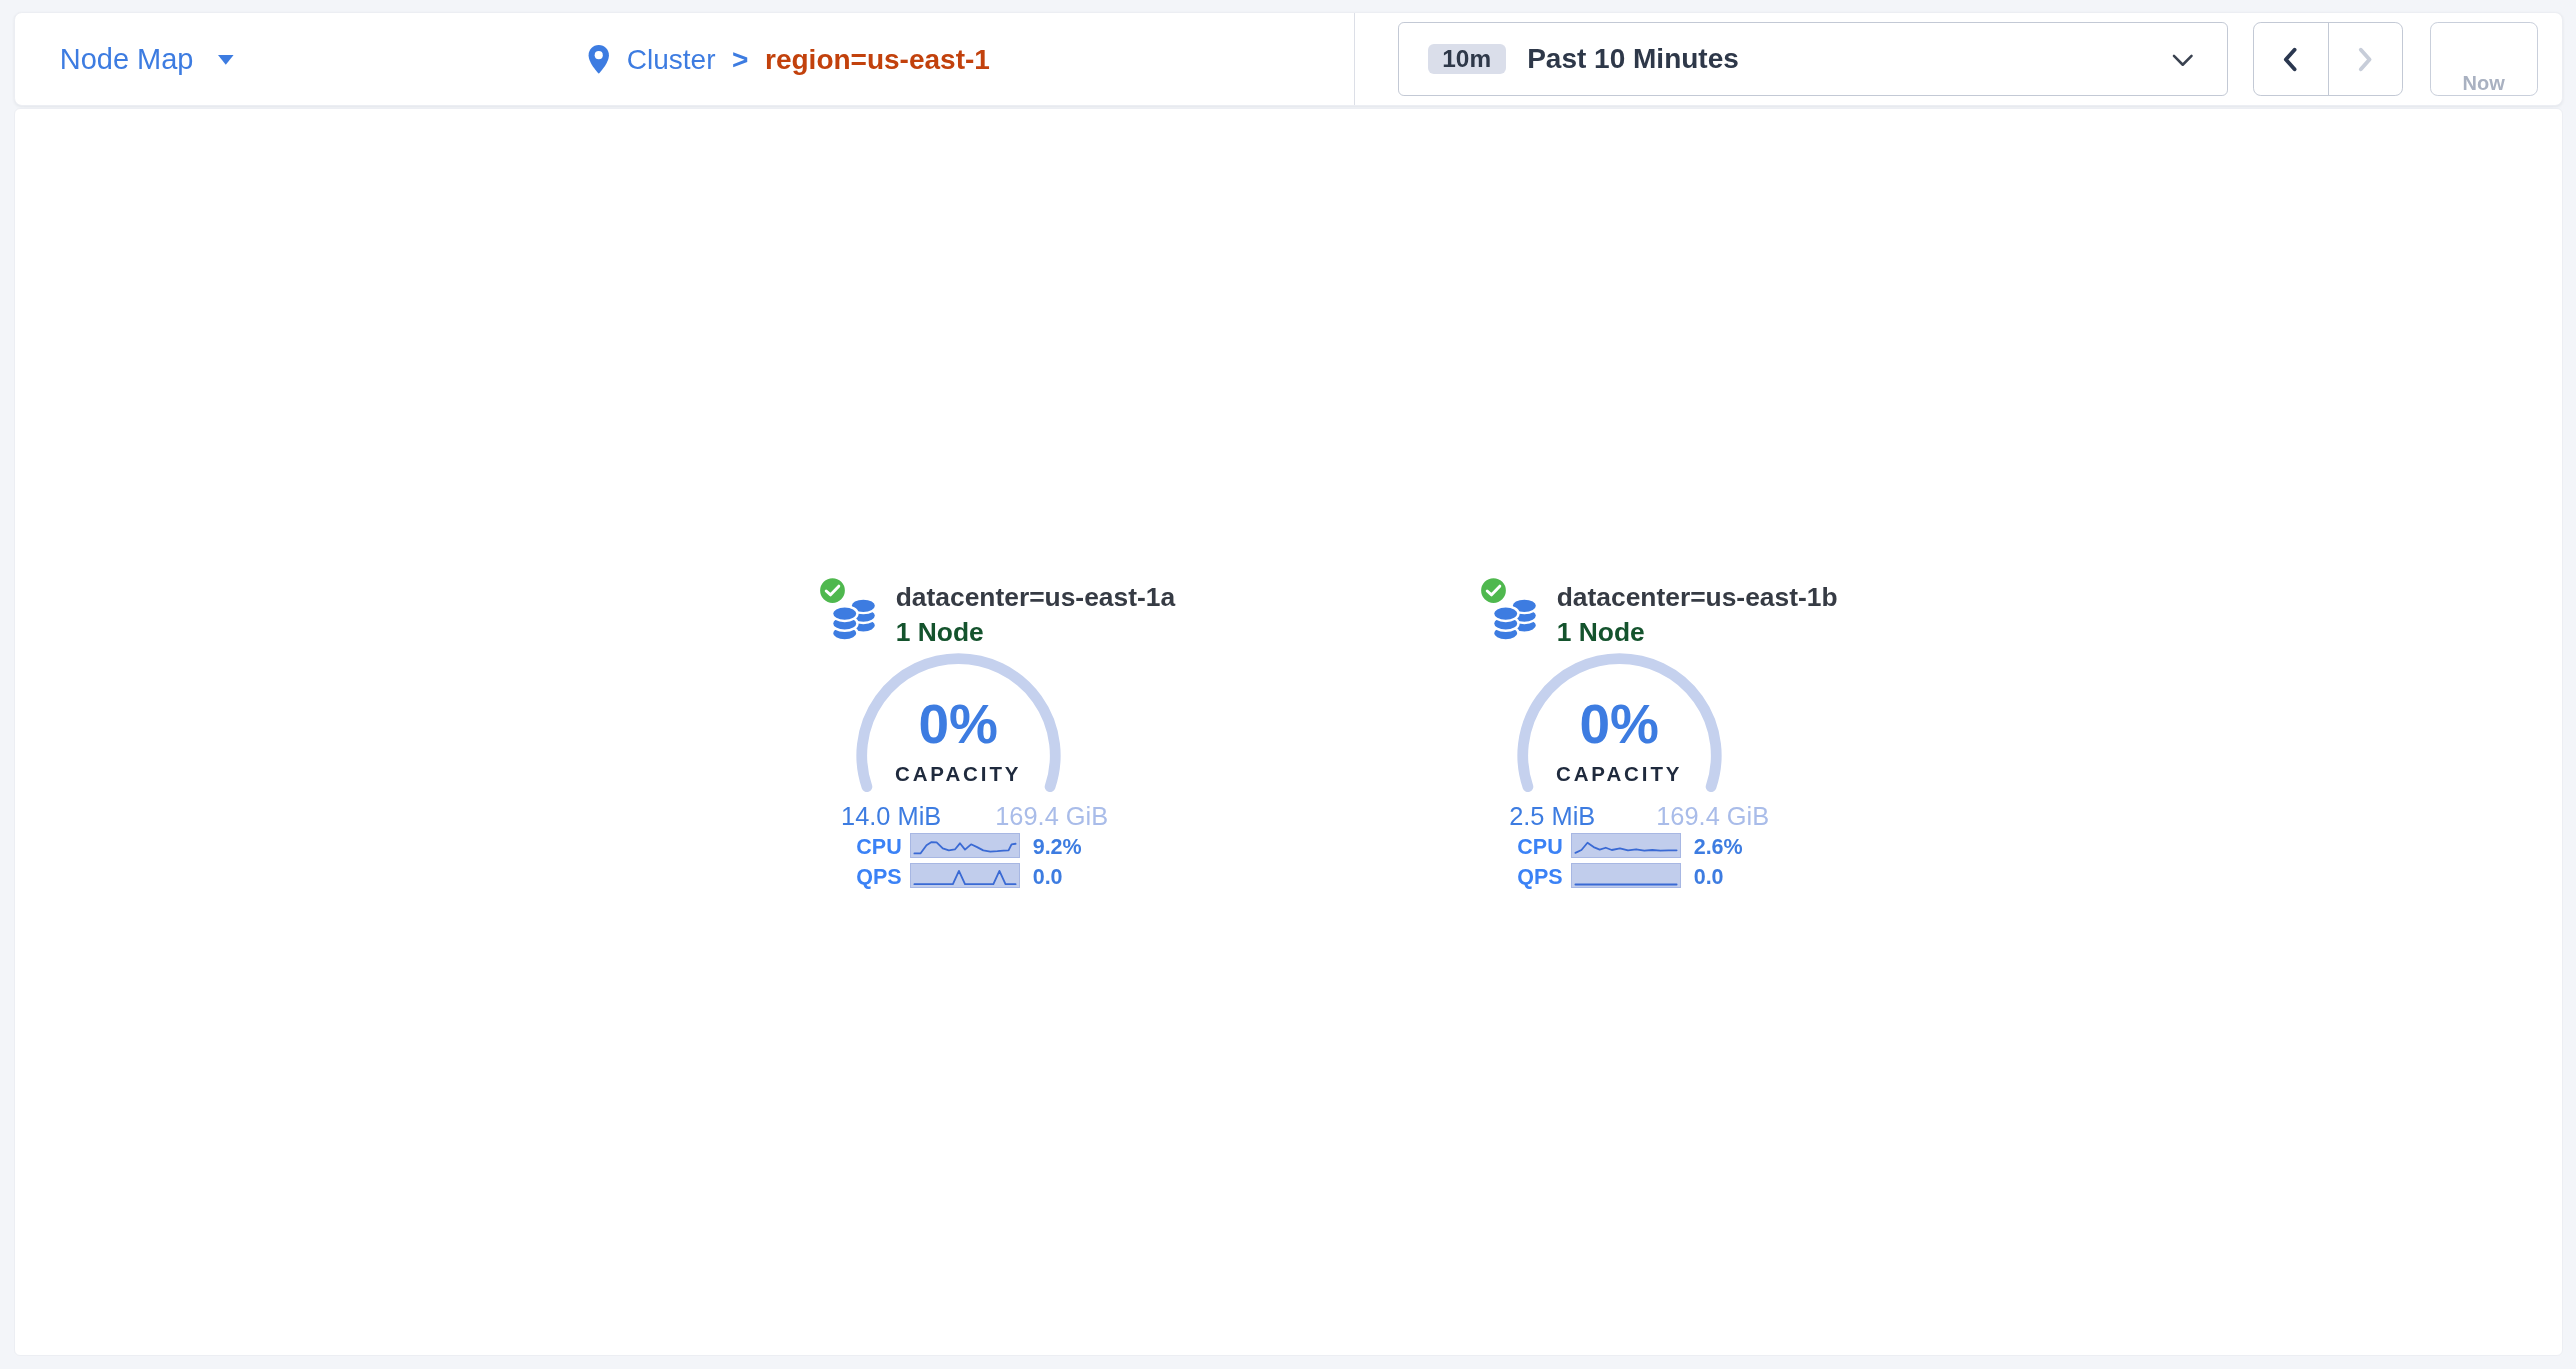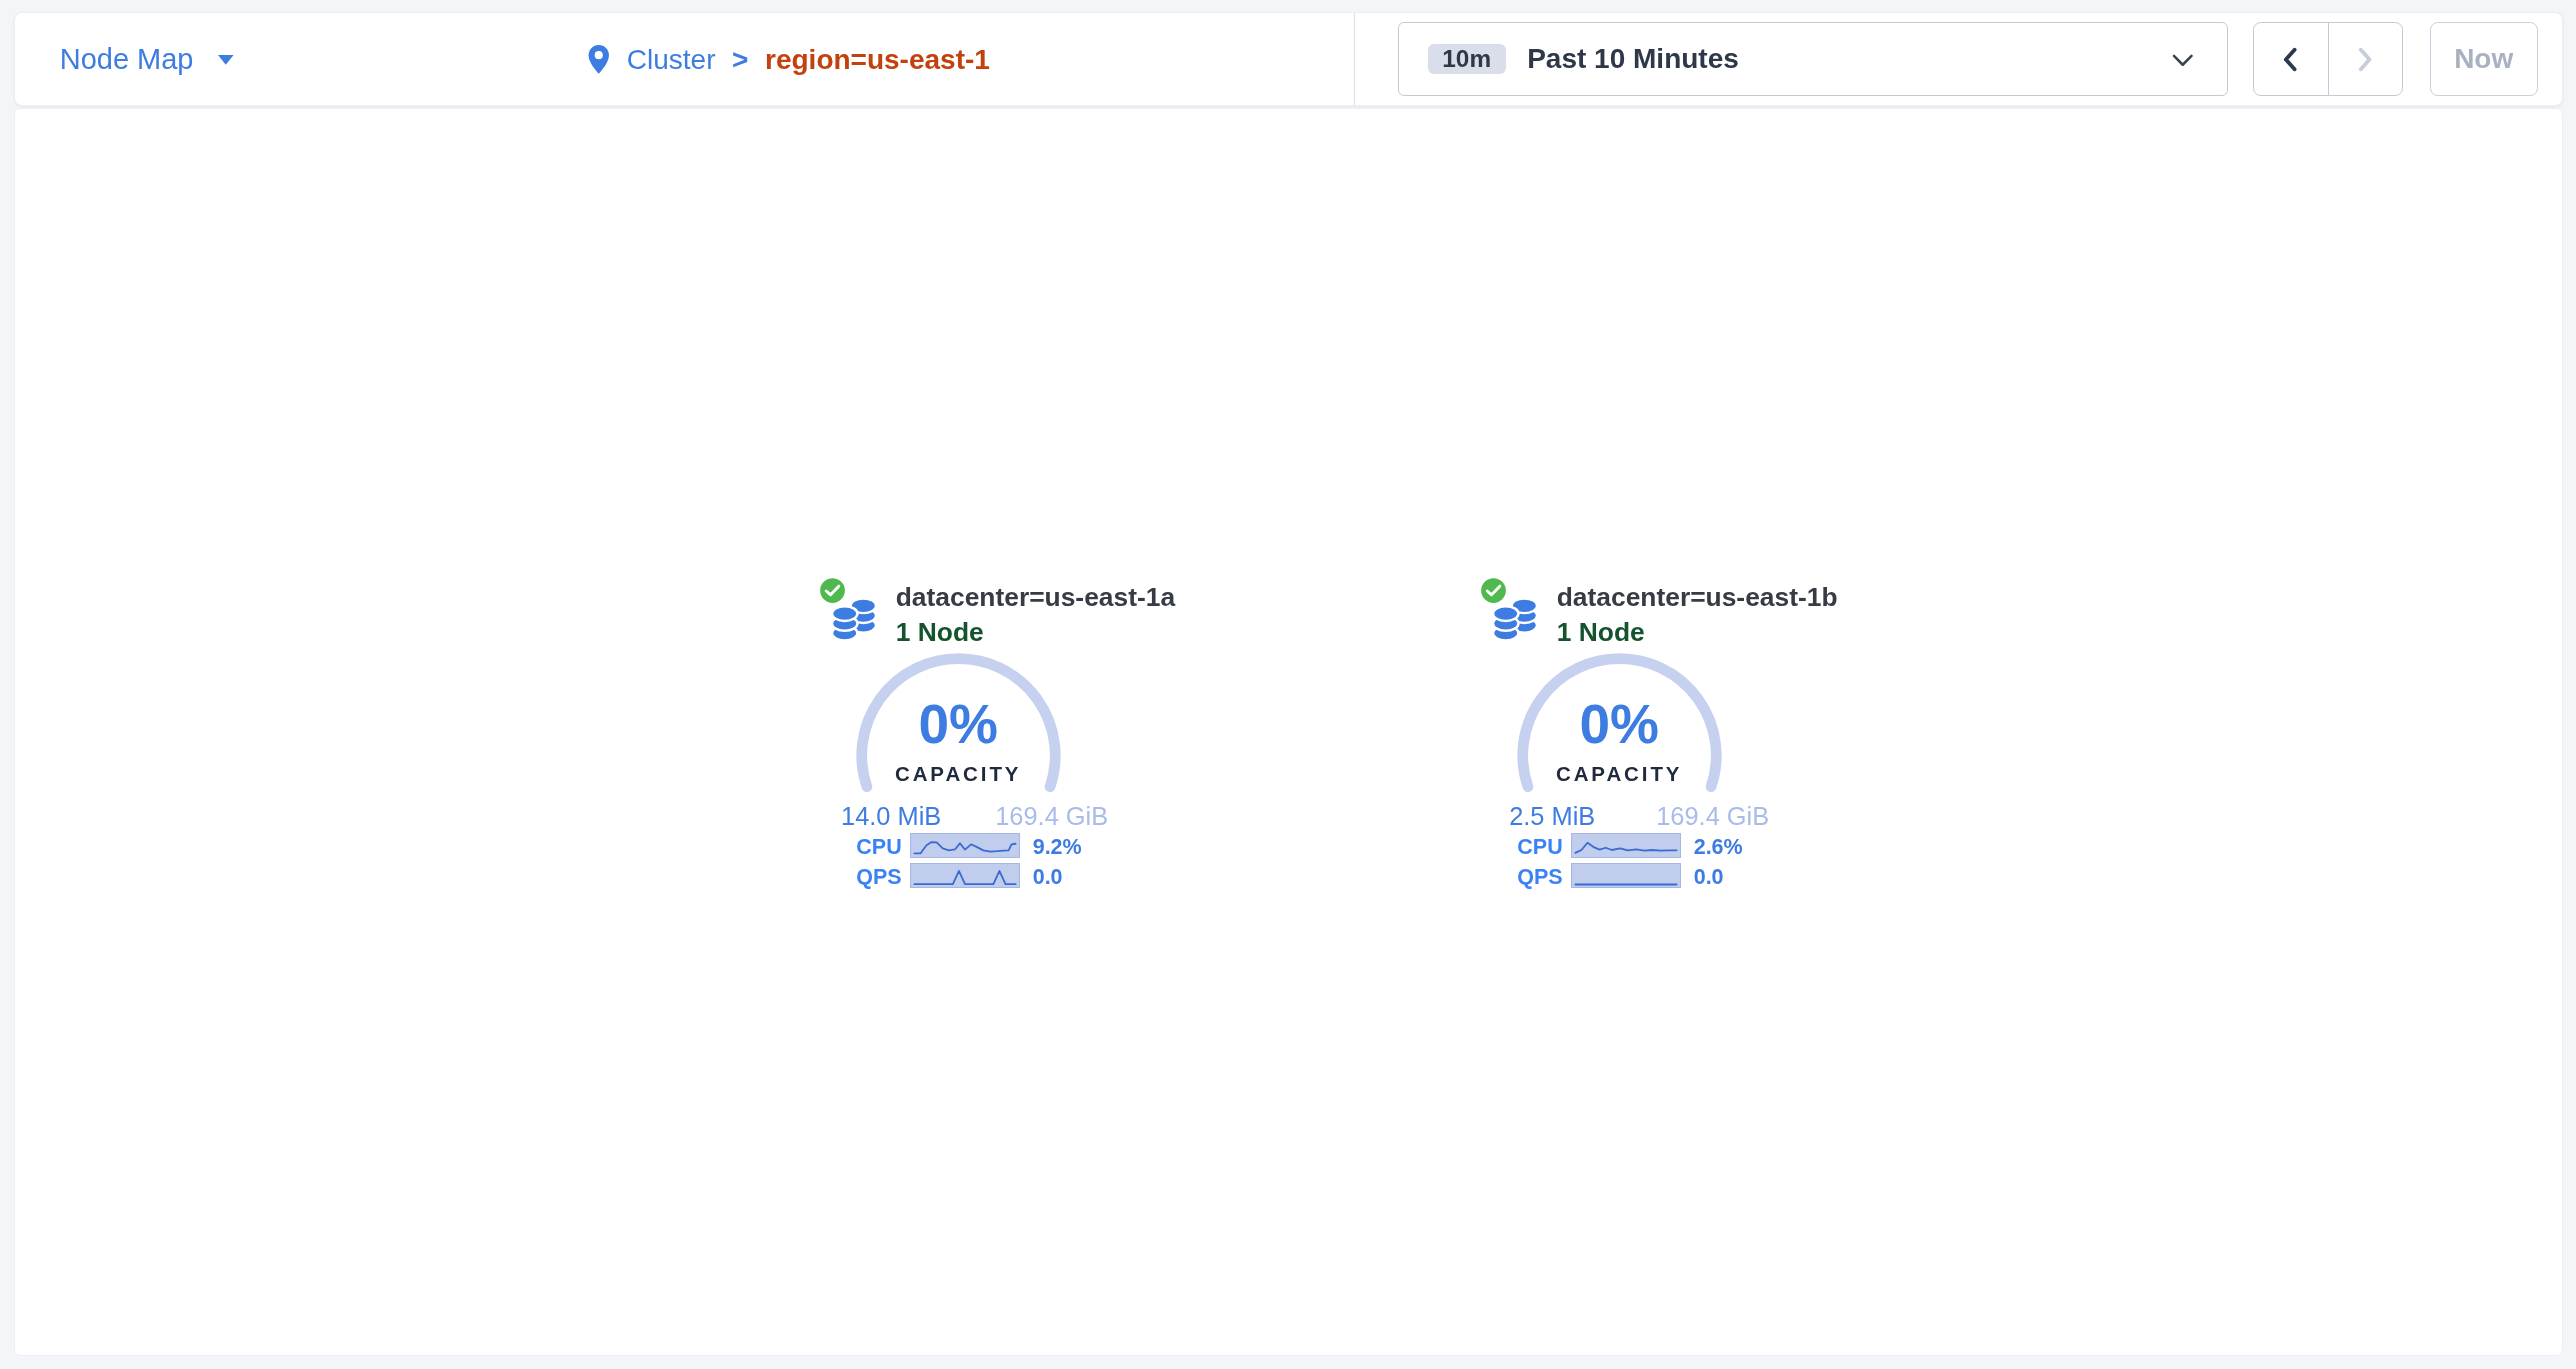--- a/index.html
+++ b/index.html
@@ -43,22 +43,22 @@
     position:absolute; left:2238px; top:9.8px; width:150px; height:74px;
     border:1px solid #c3c9d5; border-radius:7.8px; background:#fff;
     display:flex; overflow:hidden;
   }
   .pager-btn { width:50%; display:flex; align-items:center; justify-content:center; cursor:pointer; }
   .pager-btn + .pager-btn { border-left:1px solid #c3c9d5; }
 
   .now-button {
     position:absolute; left:2415px; top:9.8px; width:108px; height:74px;
     background:#fff; border:1px solid #c9cfdb; border-radius:7.8px;
-    display:flex; align-items:center; justify-content:center;
-    font-size:28px; font-weight:bold; color:#a9b1c1; cursor:pointer;
+    display:flex; align-items:flex-end; justify-content:center;
+    font-size:20px; font-weight:bold; color:#a9b1c1; cursor:pointer;
   }
 
   
   .map-card {
     position:absolute; left:13.7px; top:108px; width:2549px; height:1248px;
     background:#ffffff; border:1px solid #eceef3; border-radius:5.9px;
   }
 
   .locality-card { position:absolute; width:342px; height:323px; cursor:pointer; }
   .loc-a { left:803px; top:465px; }

